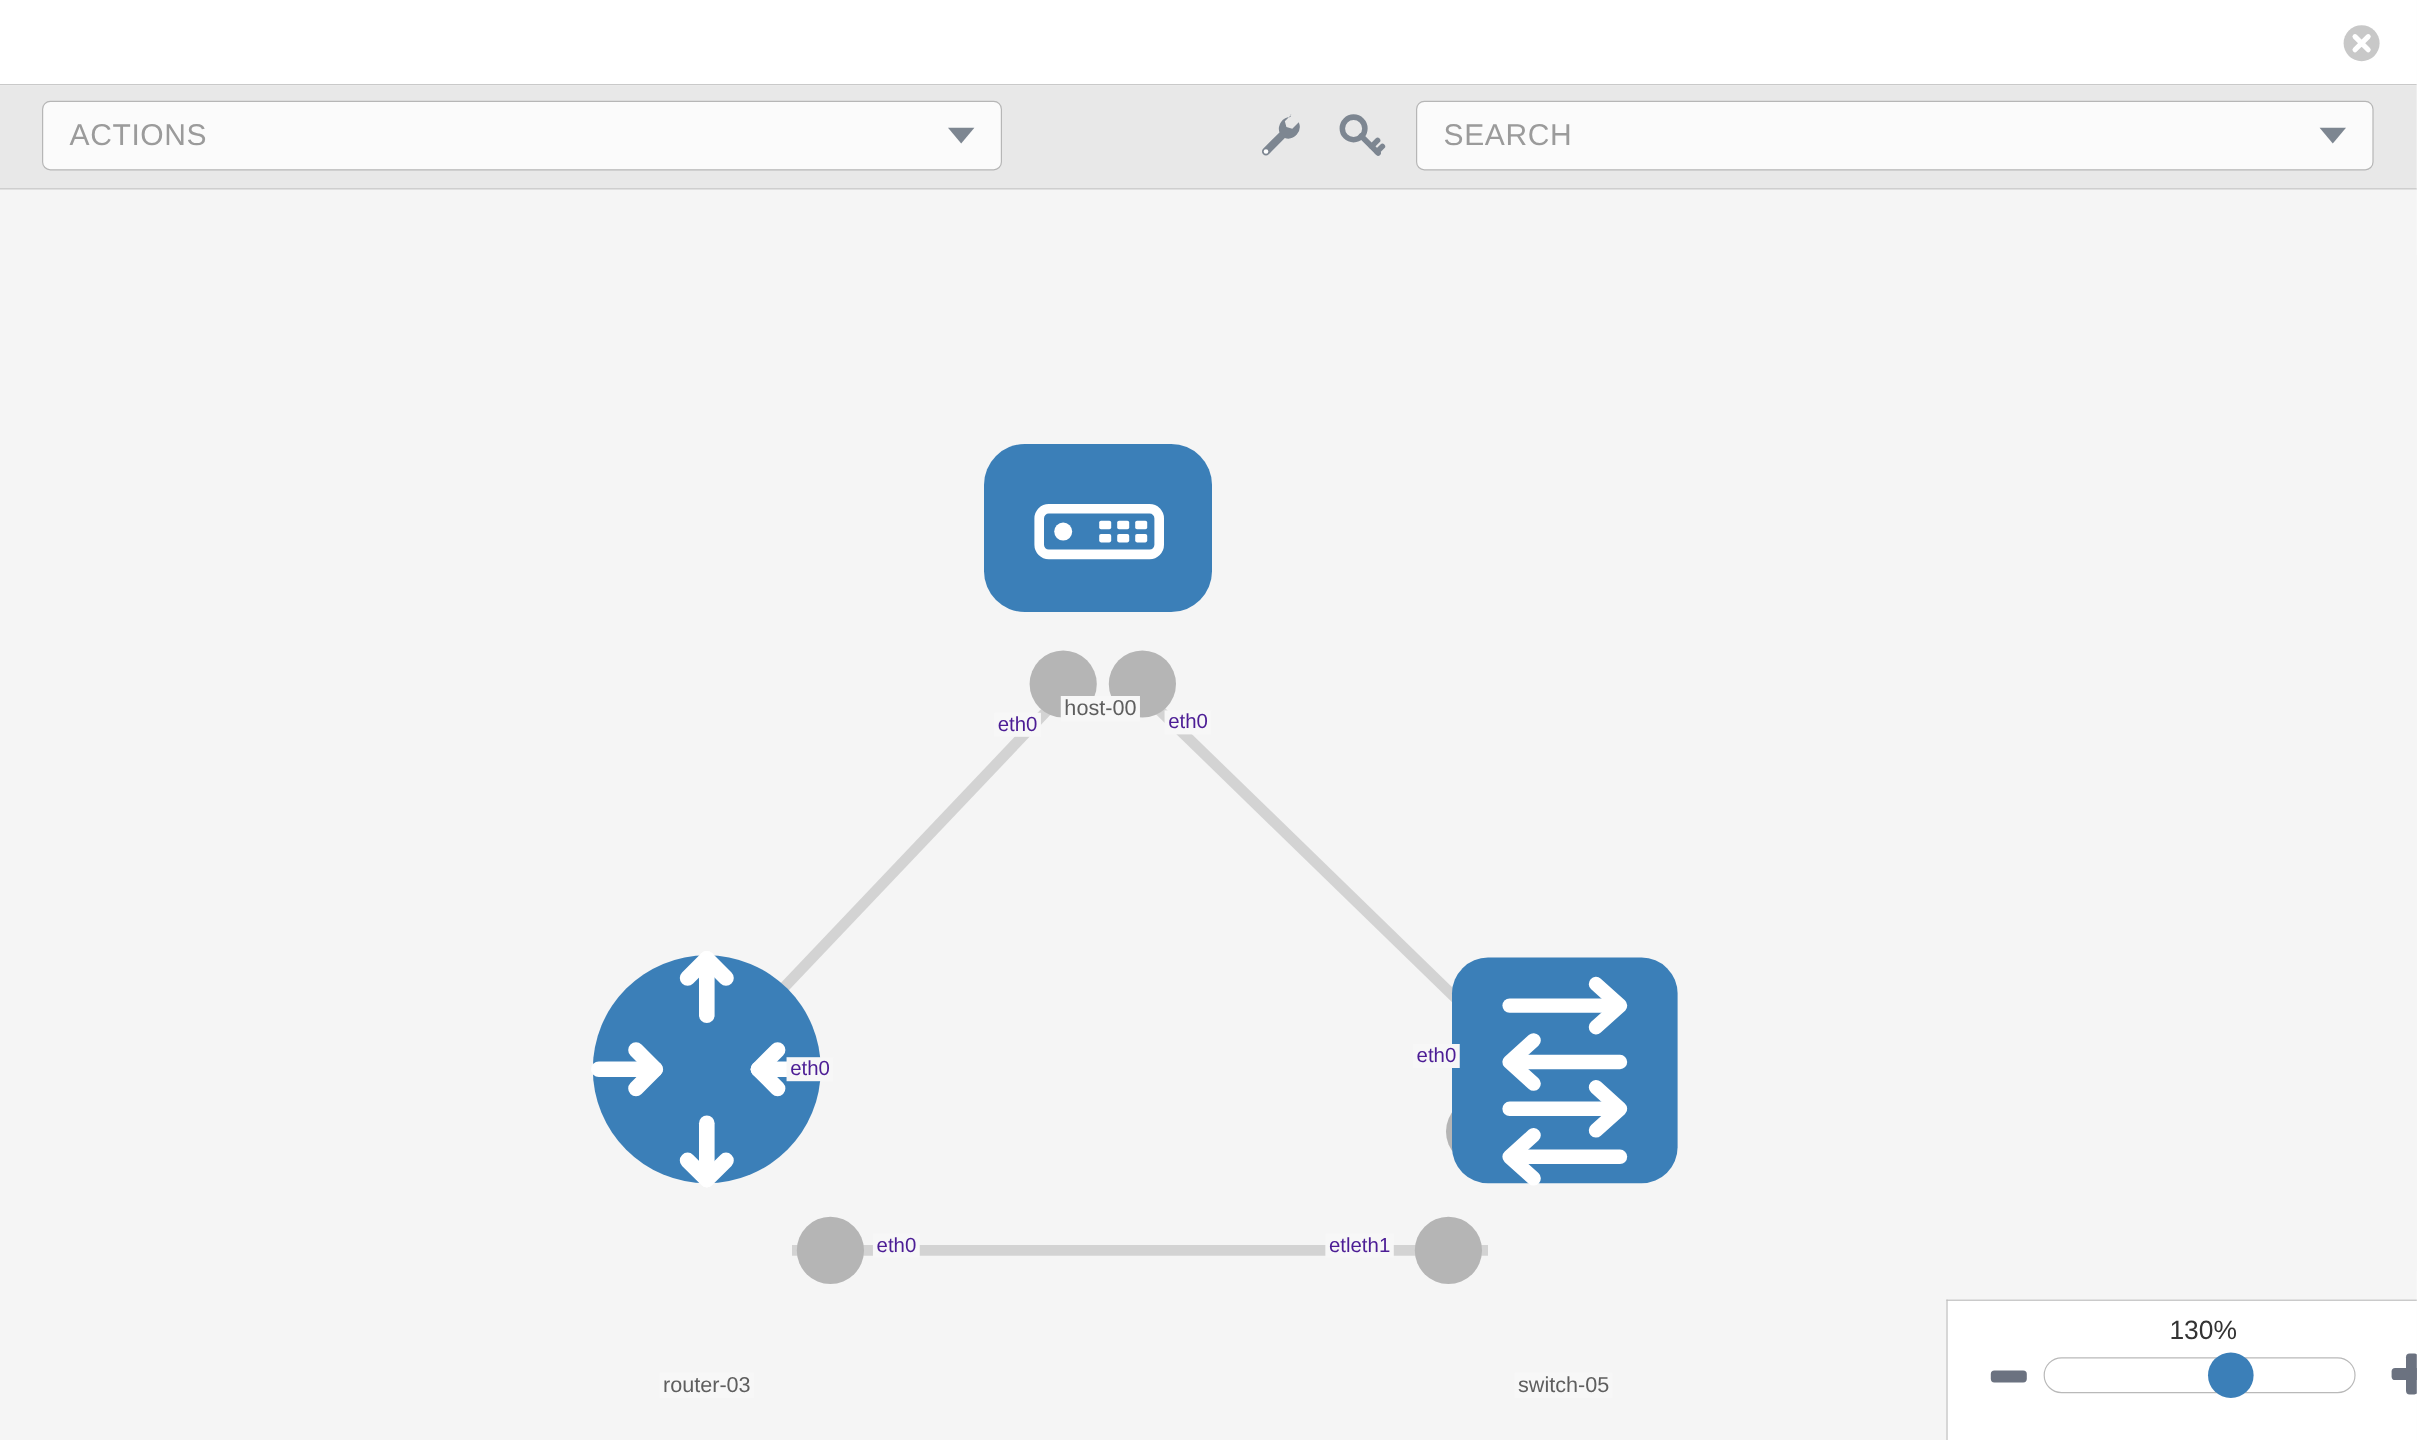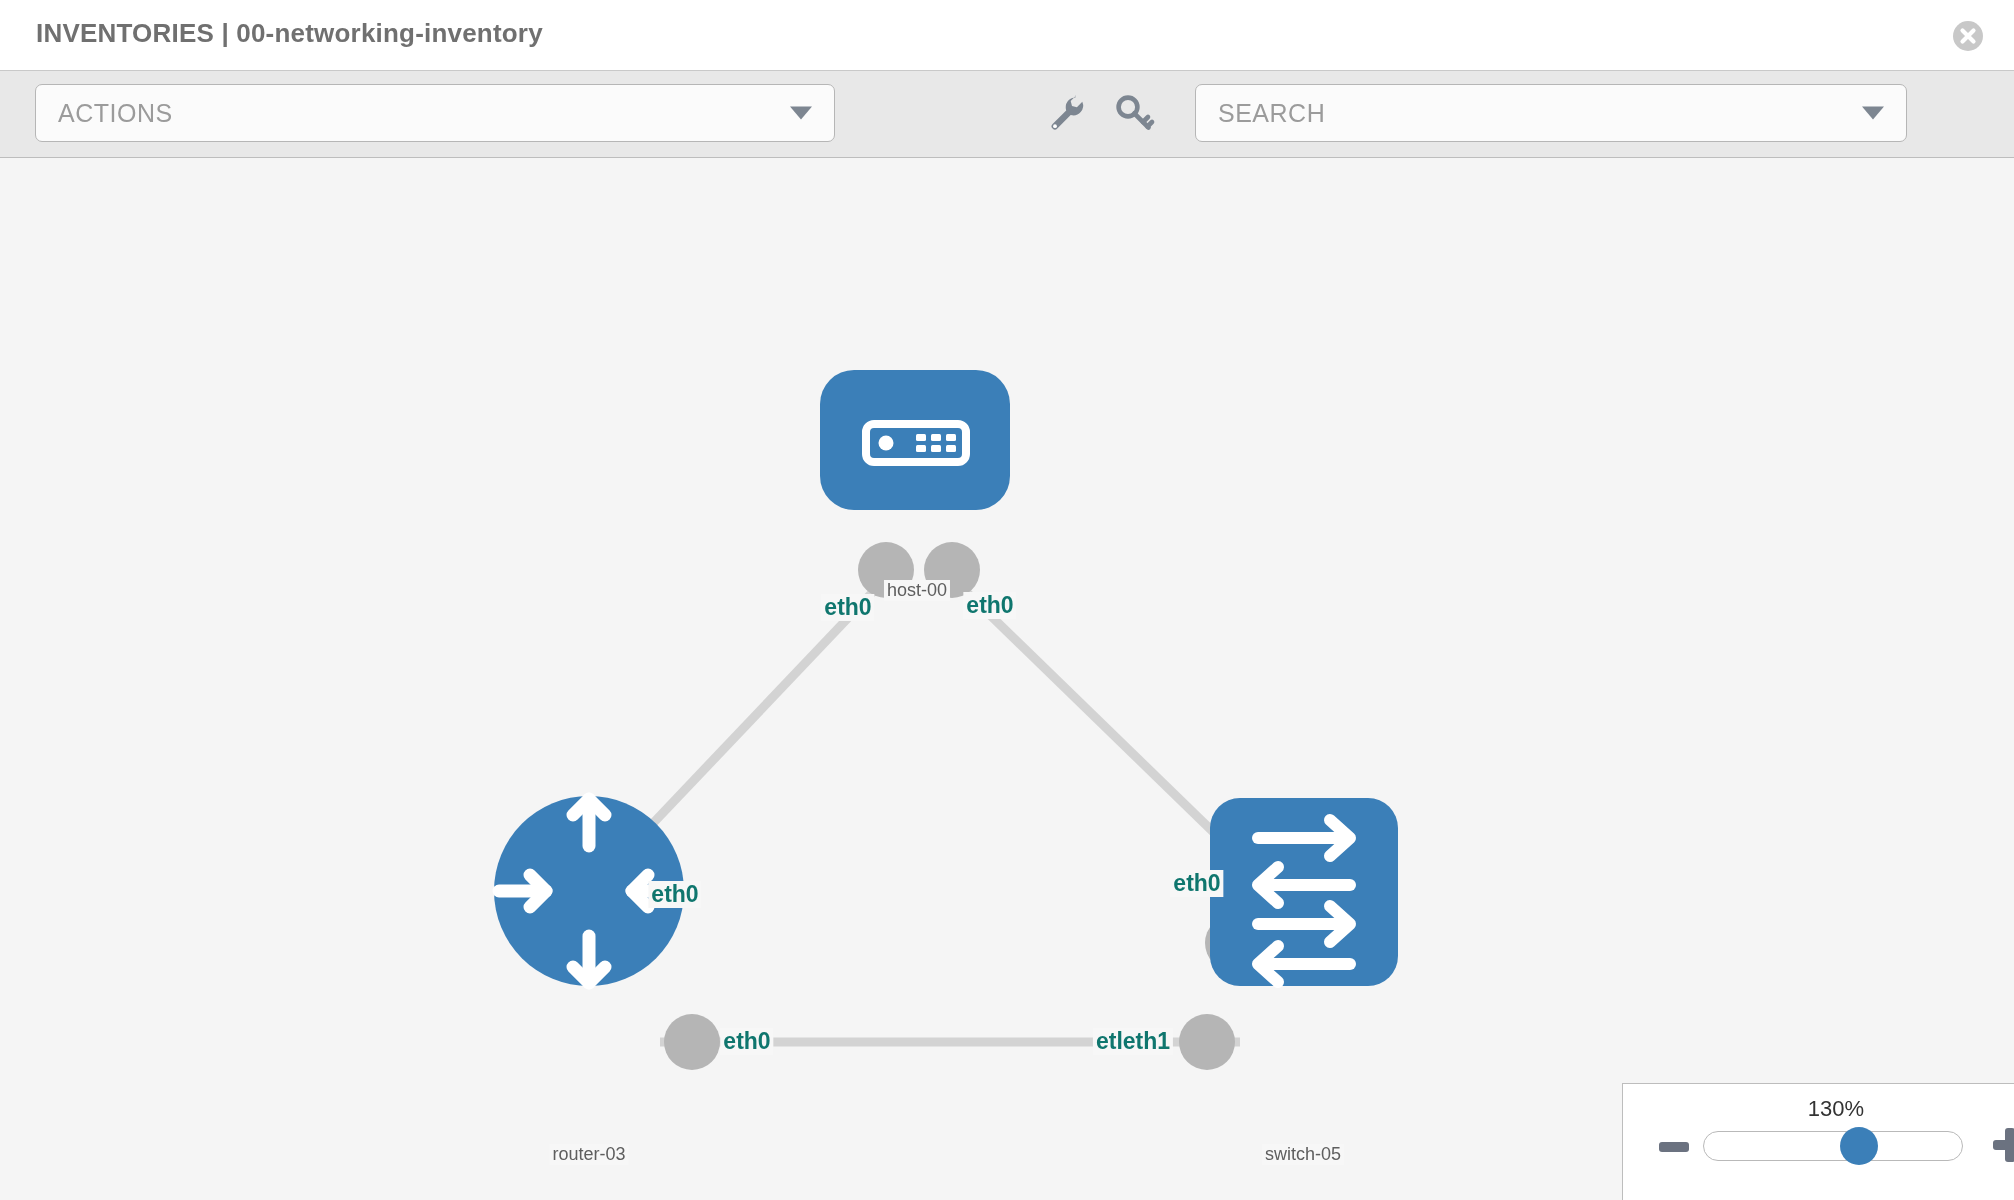--- a/index.html
+++ b/index.html
@@ -38,41 +38,41 @@
   .select-box .sel-label{
     position:absolute;left:22px;top:50%;transform:translateY(-50%);
     font-size:25px;color:#9b9b9b;letter-spacing:.5px;white-space:nowrap;
   }
   .caret{
     position:absolute;right:22px;top:50%;transform:translateY(-50%);
     width:0;height:0;border-left:11px solid transparent;border-right:11px solid transparent;
     border-top:13px solid #7d8691;
   }
   #actions-select{left:35px;top:13px;width:800px;height:58px;}
-  #search-select{left:1180px;top:13px;width:712px;height:58px;margin-left:15px;}
+  #search-select{left:1180px;top:13px;width:798px;height:58px;}
 
   .tool-icon{position:absolute;top:20px;width:44px;height:44px;cursor:pointer;}
   #wrench-icon{left:1044px;}
   #key-icon{left:1112px;}
 
   
   .canvas{
     position:absolute;left:0;top:158px;width:2014px;height:1042px;
     background:#f5f5f5;overflow:hidden;
   }
   .topology{position:absolute;left:0;top:0;width:2014px;height:1042px;}
 
   
   .node-label{
     position:absolute;transform:translate(-50%,0);
     background:#f7f7f7;color:#5e5e5e;white-space:nowrap;
     padding:0 3px;
   }
   .name-label{font-size:18px;}
-  .if-label{font-size:23px;color:#0f766e;font-weight:bold;}
+  .if-label{font-size:17px;color:#4c1d95;}
 
   
   .zoom-panel{
     position:absolute;left:1622px;top:1083px;width:427px;height:117px;
     background:#ffffff;border:1px solid #bdbdbd;border-right:0;border-bottom:0;
     box-sizing:border-box;
   }
   .zoom-level{
     position:absolute;left:0;right:0;top:12px;text-align:center;
     font-size:22px;color:#333;
@@ -94,21 +94,20 @@
     position:absolute;top:-5px;width:38px;height:38px;border-radius:50%;
     background:#3b7fb8;cursor:pointer;
   }
 </style>
 </head>
 <body>
 
 <div class="app">
 
   <div class="header">
-    <div class="header-title">INVENTORIES | 00-networking-inventory</div>
     <div class="close-icon">
       <svg width="32" height="32" viewBox="0 0 32 32">
         <circle cx="16" cy="16" r="15" fill="#c8c8c8"></circle>
         <path d="M10.5 10.5 L21.5 21.5 M21.5 10.5 L10.5 21.5" stroke="#ffffff" stroke-width="4.2" stroke-linecap="round"></path>
       </svg>
     </div>
   </div>
 
   <div class="toolbar">
 

